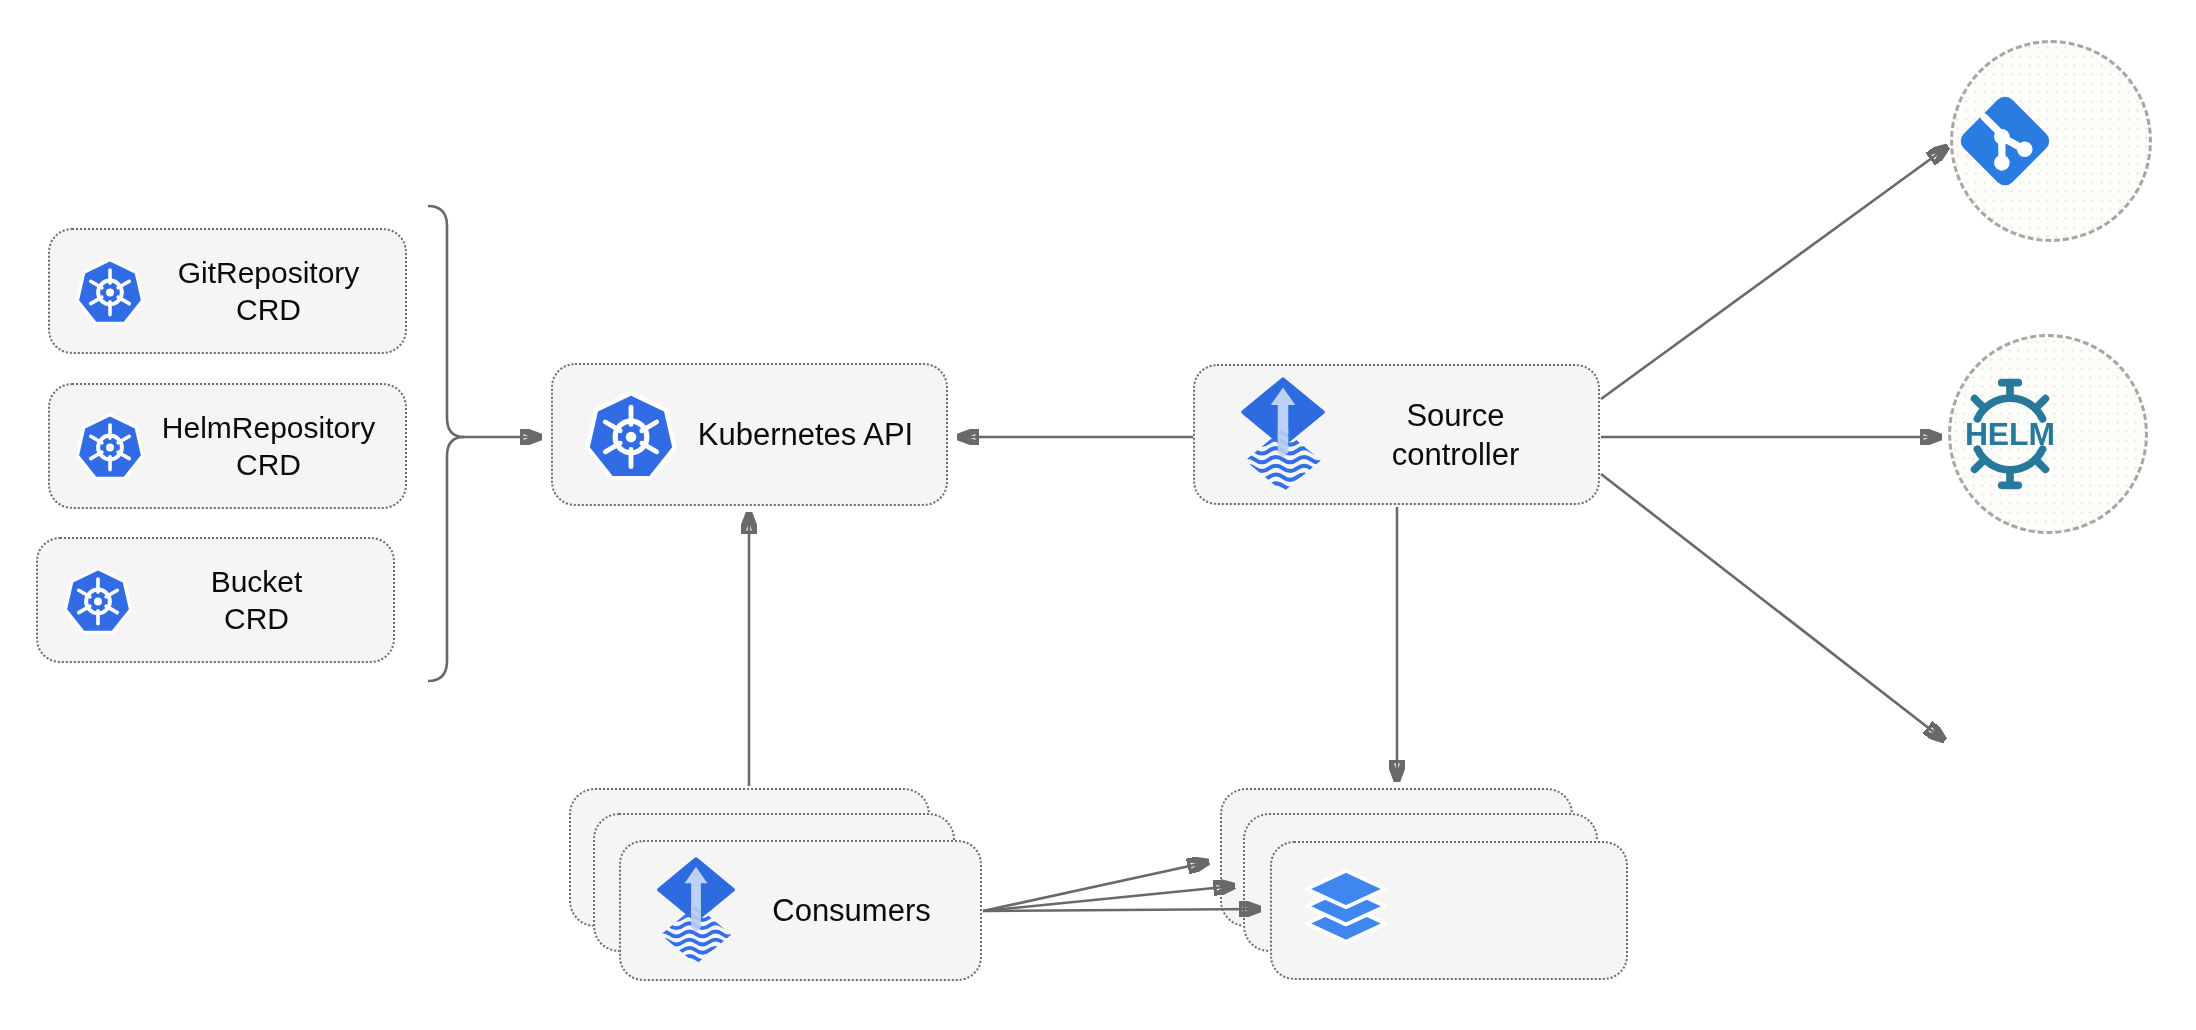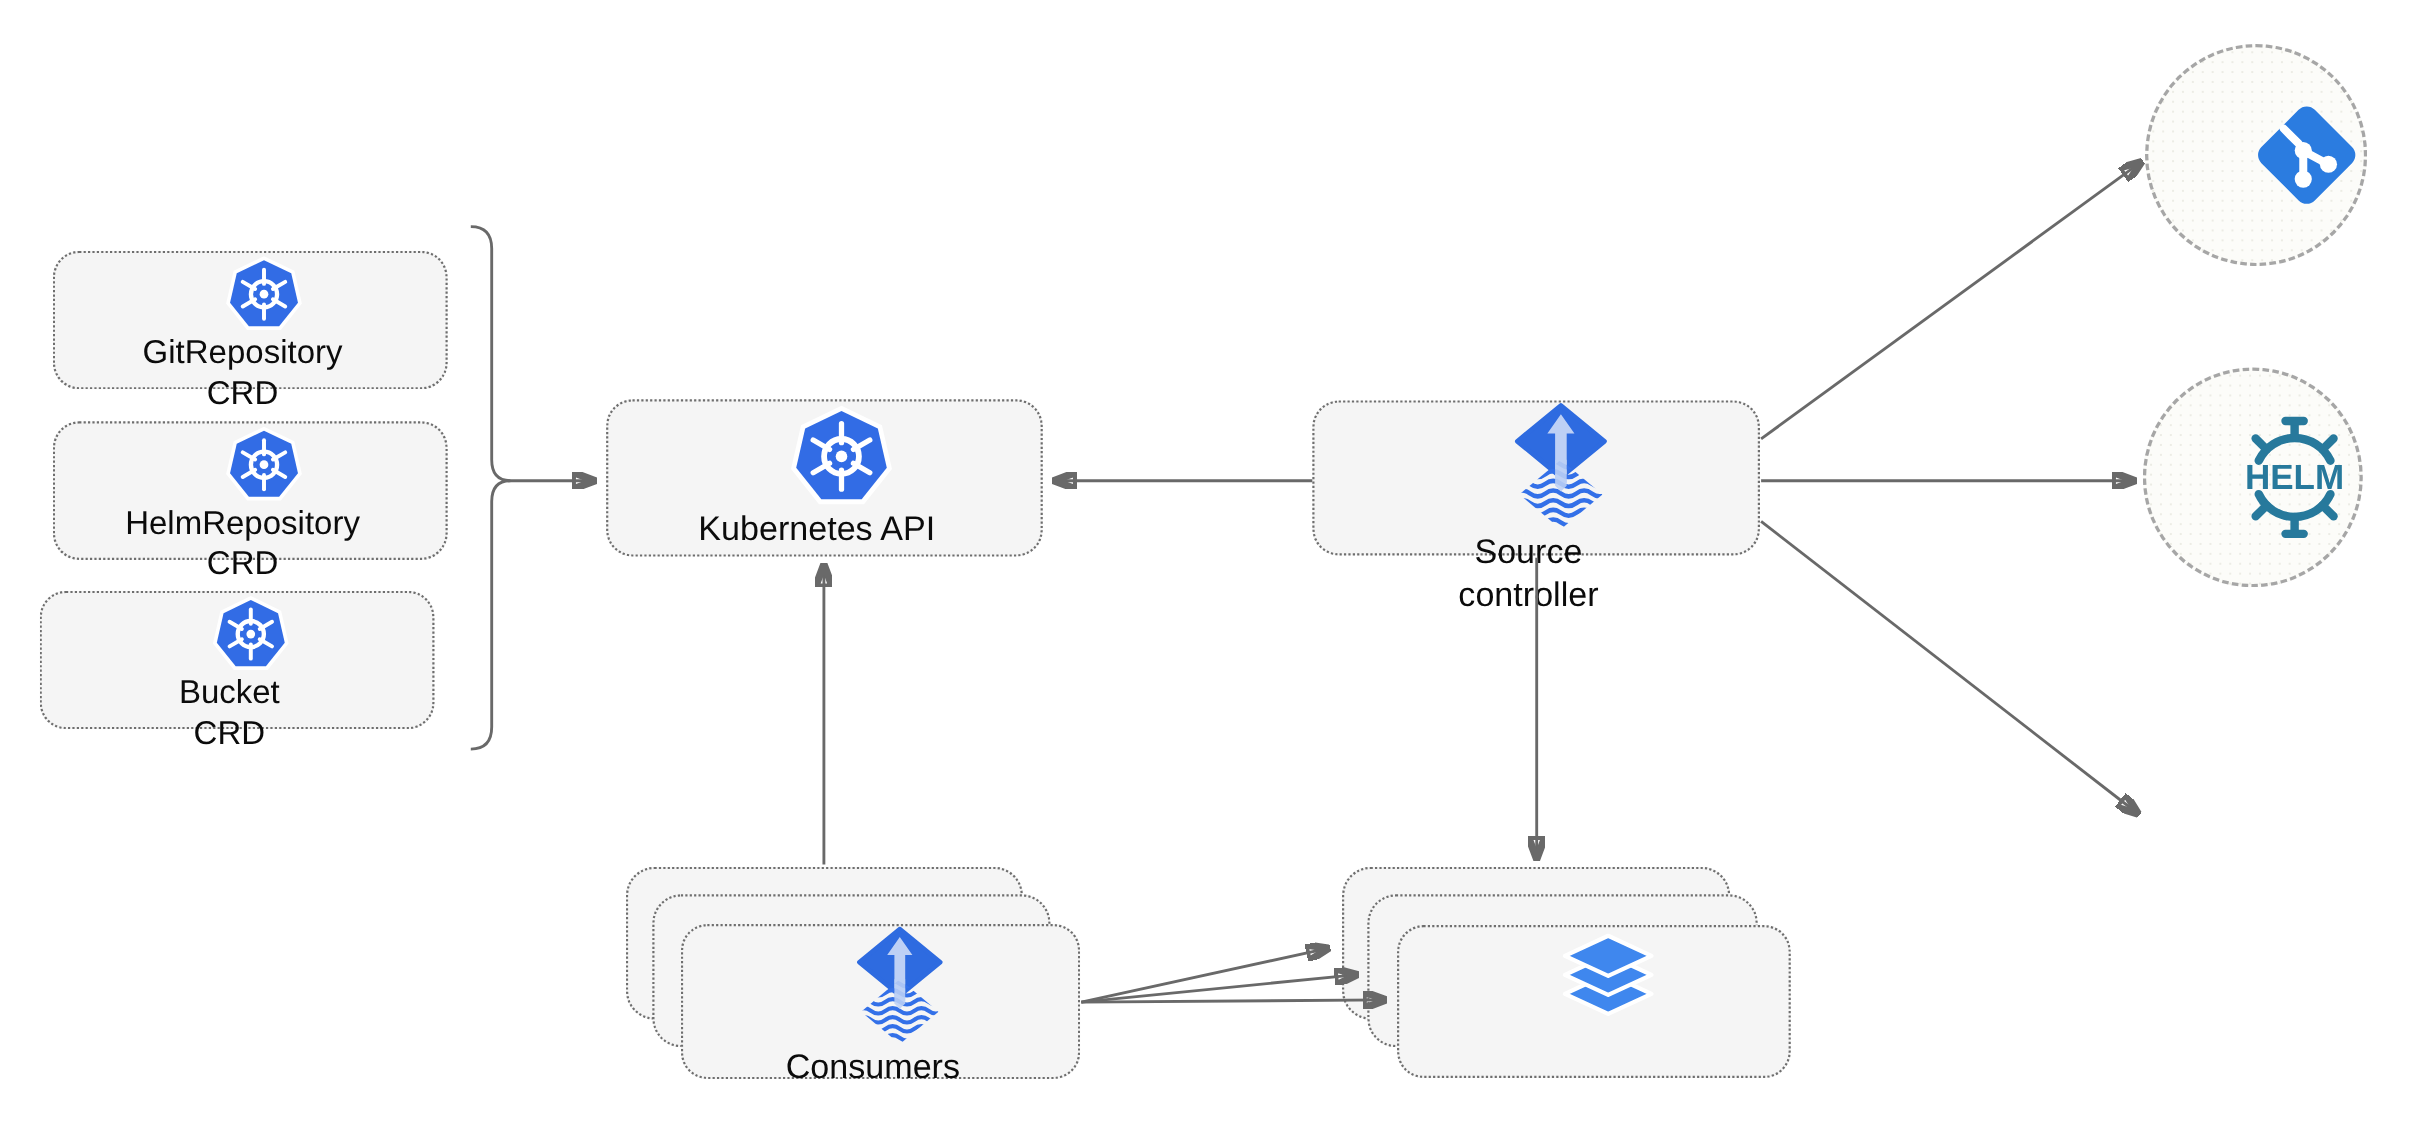--- a/index.html
+++ b/index.html
@@ -3,32 +3,32 @@
 <meta charset="utf-8">
 <style>
   html,body{margin:0;padding:0;background:#ffffff;}
   .canvas{
     position:relative;width:2196px;height:1030px;background:#ffffff;overflow:hidden;
     font-family:"Liberation Sans",sans-serif;color:#0b0b0b;
   }
   .node{
     position:absolute;box-sizing:border-box;background:#F5F5F5;
     border:2.5px dotted #6e6e6e;border-radius:24px;
-    display:flex;align-items:center;flex-direction:column;
+    display:flex;align-items:center;
   }
   .node .label{flex:1;text-align:center;font-size:31px;line-height:39px;color:#0b0b0b;padding-right:14px;}
   .crd .label{font-size:30px;line-height:37px;}
   .icon{flex:0 0 auto;display:block;}
   .stackbox{position:absolute;box-sizing:border-box;background:#F5F5F5;border:2.5px dotted #6e6e6e;border-radius:26px;}
   .circle{
     position:absolute;box-sizing:border-box;border:3px dashed #A6A6A6;border-radius:50%;
     background-color:#FCFCF9;
     background-image:radial-gradient(#ECECE5 1.2px, transparent 1.2px);
     background-size:9px 9px;
-    display:flex;align-items:center;justify-content:flex-end;
+    display:flex;align-items:center;justify-content:flex-start;
   }
   .connectors{position:absolute;left:0;top:0;pointer-events:none;}
   .connectors line,.connectors path{stroke:#696969;stroke-width:2.6;fill:none;}
 </style>
 </head>
 <body>
 
 <div class="canvas">
 
   <svg width="0" height="0" style="position:absolute" aria-hidden="true">

